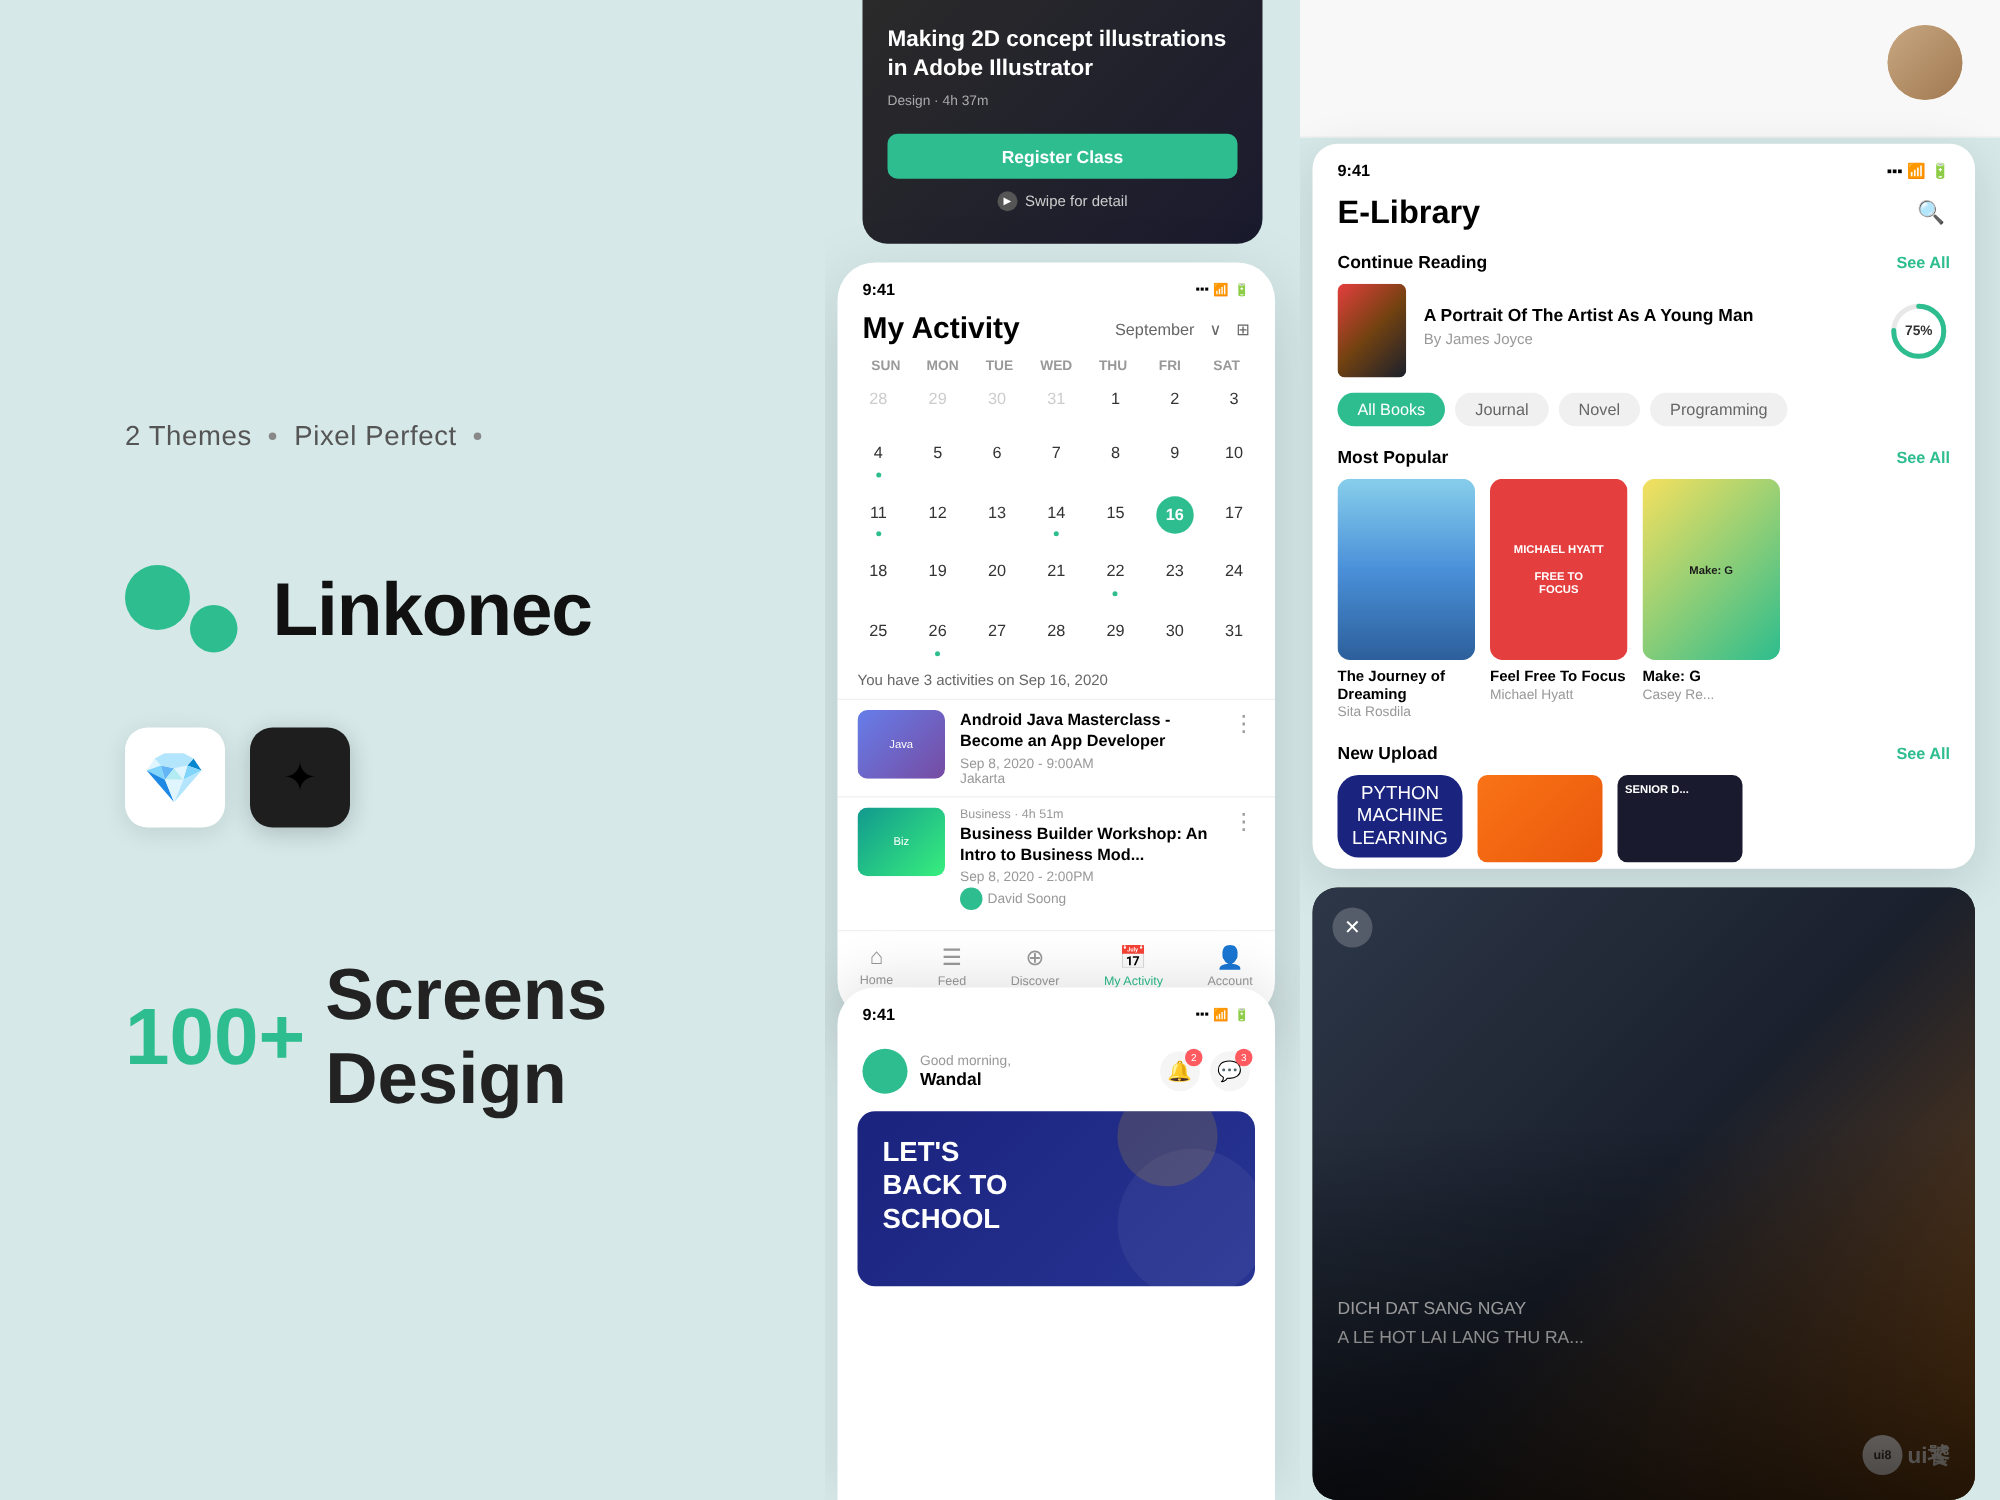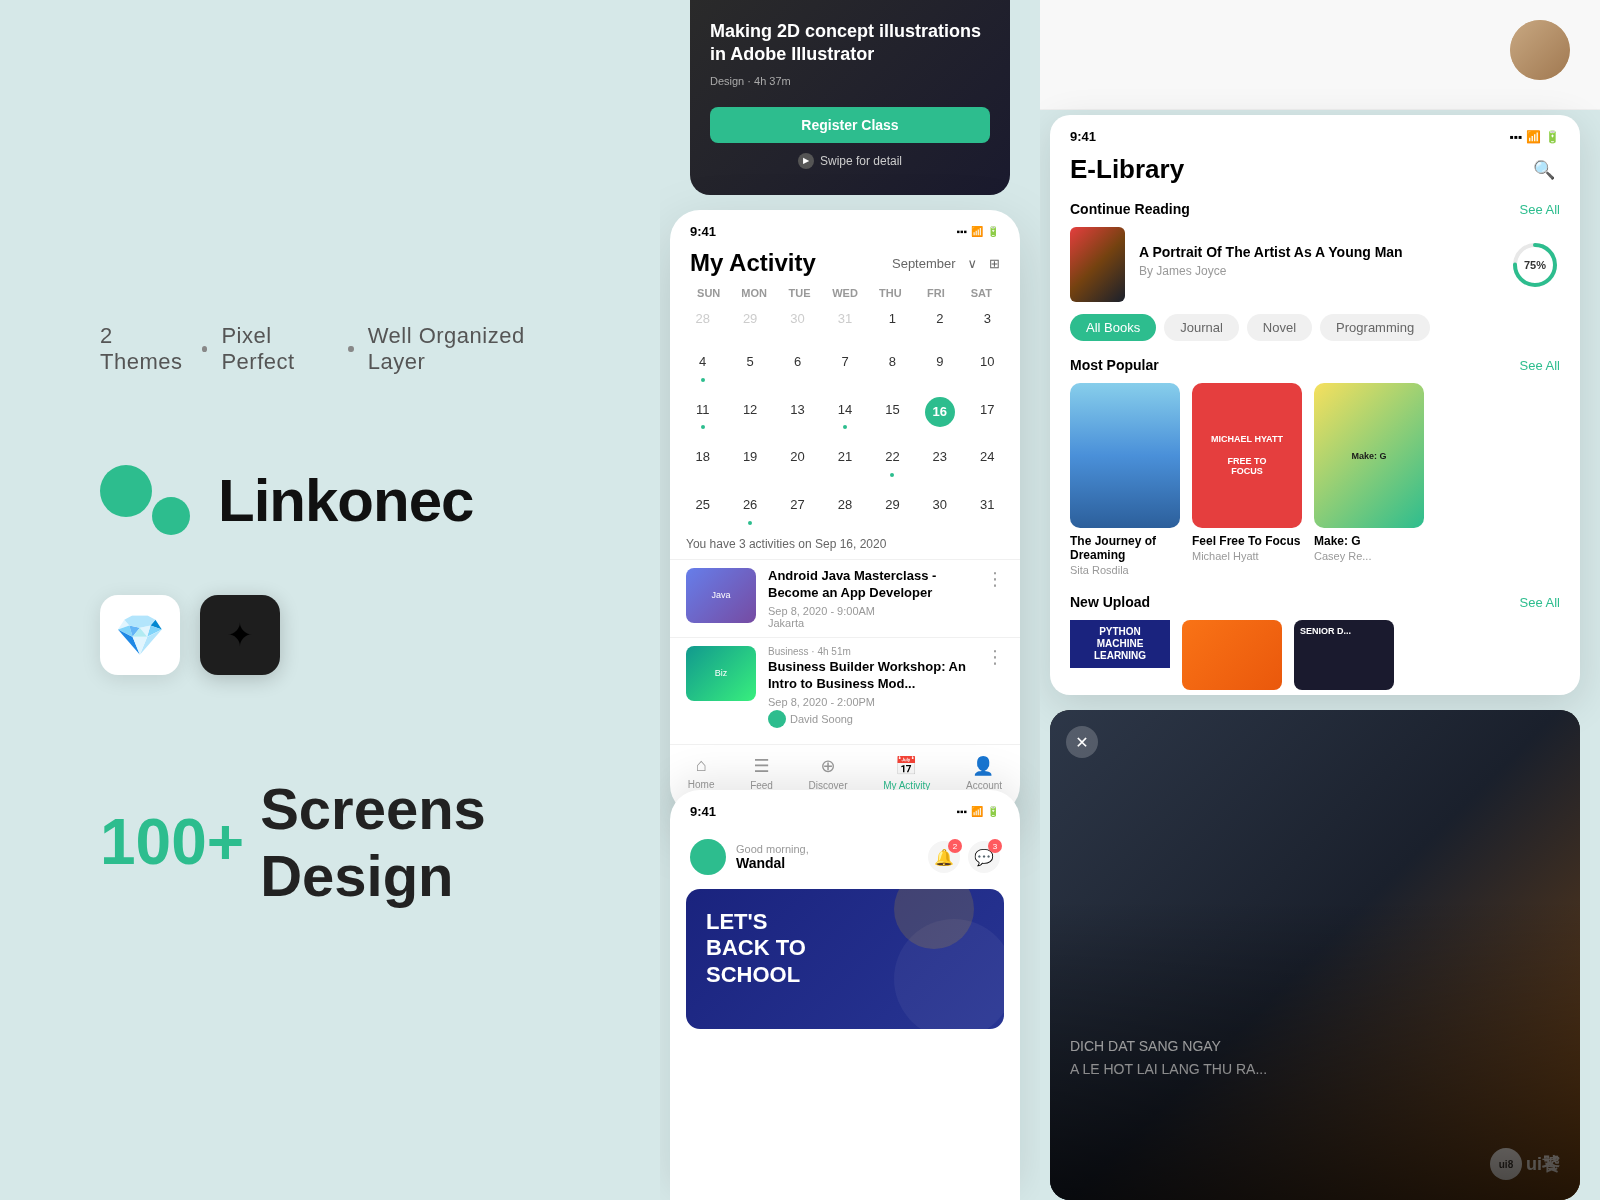--- a/index.html
+++ b/index.html
@@ -534,21 +534,21 @@
       color: #333;
     }
 
     .elib-section-header {
       display: flex;
       justify-content: space-between;
       align-items: center;
       padding: 4px 20px 10px;
     }
     .elib-section-title { font-size: 14px; font-weight: 600; }
-    .elib-see-all { font-size: 13px; color: #2dbd8e; font-weight: 400; cursor: pointer; }
+    .elib-see-all { font-size: 13px; color: #2dbd8e; font-weight: 700; cursor: pointer; }
 
     .continue-reading {
       padding: 0 20px 12px;
       display: flex;
       gap: 14px;
       align-items: center;
     }
     .book-cover-small {
       width: 55px;
       height: 75px;
@@ -637,25 +637,26 @@
       height: 70px;
       border-radius: 8px;
       flex-shrink: 0;
     }
     .upload-cover-python {
       background: #1a237e;
       display: flex;
       align-items: center;
       justify-content: center;
       color: white;
-      font-size: 10px;
-      font-weight: 700;
+      font-size: 15px;
+      font-weight: 400;
       text-align: center;
       line-height: 1.2;
       padding: 6px;
+      border-radius: 17px;
     }
     .upload-cover-orange {
       background: linear-gradient(135deg, #f97316, #ea580c);
       border-radius: 8px;
     }
 
     
     .video-panel {
       position: absolute;
       top: 710px;
@@ -800,21 +801,20 @@
   </style>
 </head>
 <body>
 
 <div class="left-panel">
   <div class="tagline">
     <span>2 Themes</span>
     <span class="dot"></span>
     <span>Pixel Perfect</span>
     <span class="dot"></span>
-    <span>Well Organized Layer</span>
   </div>
 
   <div class="logo-section">
     <div class="logo-icon">
       <div class="logo-circle-big"></div>
       <div class="logo-circle-small"></div>
     </div>
     <div class="logo-text">Linkonec</div>
   </div>
 

